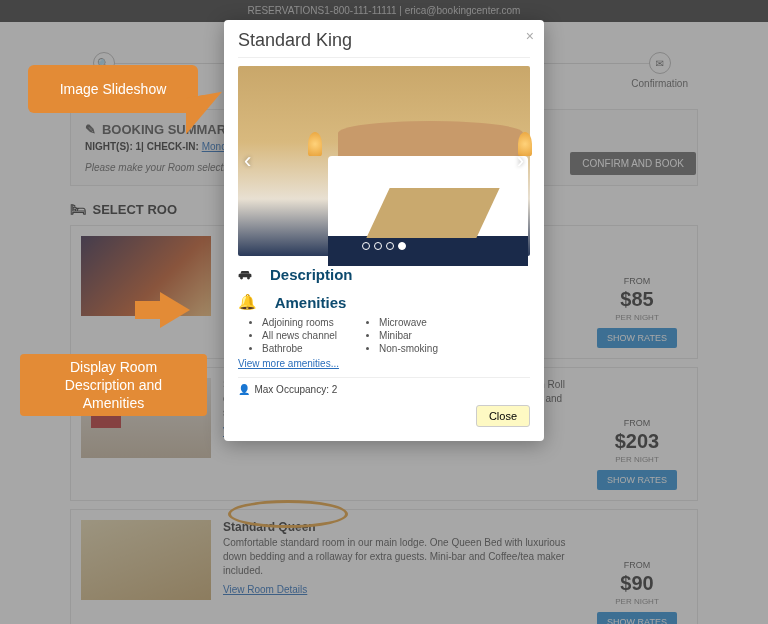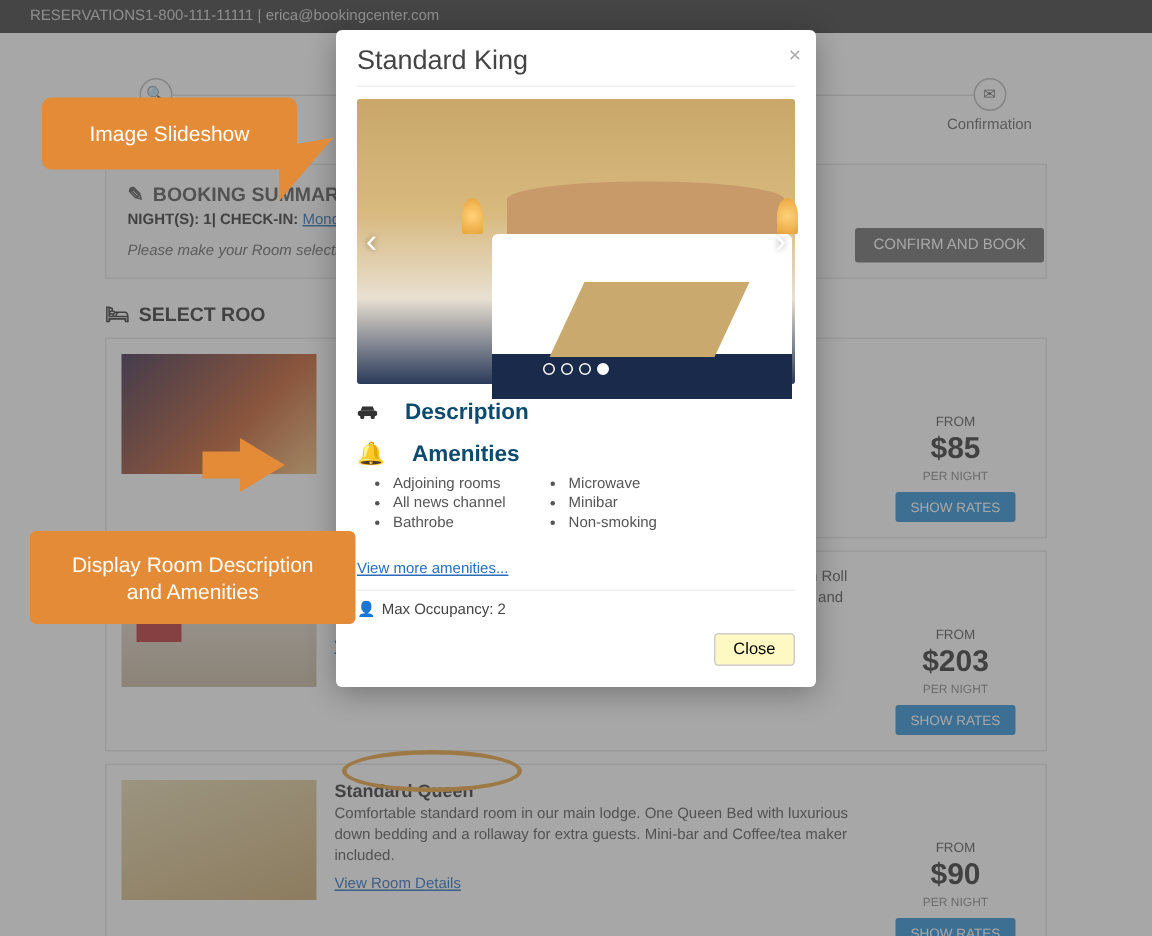--- a/index.html
+++ b/index.html
@@ -1,17 +1,17 @@
 <!DOCTYPE html>
 <html><head>
 <meta charset="utf-8">
 <style>
   * { box-sizing: border-box; margin: 0; padding: 0; }
   body { font-family: Arial, Helvetica, sans-serif; font-size: 12px; color: #333; background: #f5f5f5; width: 768px; height: 624px; overflow: hidden; position: relative; }
-  .topbar { background: #3a3a3a; color: #ccc; height: 22px; line-height: 22px; font-size: 10px; padding: 0 20px; display: flex; justify-content: flex-start; }
+  .topbar { background: #3a3a3a; color: #ccc; height: 22px; line-height: 22px; font-size: 10px; padding: 0 20px; display: flex; justify-content: center; }
   .topbar a { color: #ccc; text-decoration: none; }
   .page { background: #fff; margin: 0; padding: 0 0 40px 0; position: relative; }
   .timeline { display: flex; justify-content: space-between; padding: 30px 80px 10px; position: relative; }
   .timeline::before { content: ""; position: absolute; top: 41px; left: 100px; right: 100px; height: 1px; background: #ddd; }
   .step { text-align: center; font-size: 10px; color: #666; position: relative; z-index: 1; }
   .step-circle { width: 22px; height: 22px; border: 1px solid #bbb; border-radius: 50%; background: #fff; margin: 0 auto 4px; display: flex; align-items: center; justify-content: center; font-size: 10px; }
   .summary { margin: 10px 70px; border: 1px solid #e5e5e5; background: #fafafa; padding: 12px 14px; position: relative; }
   .summary h3 { font-size: 13px; color: #555; font-weight: bold; display: flex; align-items: center; gap: 6px; }
   .summary .line { font-size: 10px; color: #333; margin-top: 4px; }
   .summary .line a { color: #2a6ebb; }
@@ -35,21 +35,21 @@
   .rates-btn { background: #2a8fd6; color: #fff; border: none; padding: 5px 10px; font-size: 9px; border-radius: 2px; cursor: pointer; }
   .ellipse { position: absolute; border: 3px solid #e8a23a; border-radius: 50%; width: 120px; height: 28px; left: 228px; top: 500px; z-index: 5; pointer-events: none; }
 
   
   .scrim { position: absolute; inset: 0; background: rgba(80,80,80,0.5); z-index: 10; }
 
   
   .callout { position: absolute; background: #e38b36; color: #fff; padding: 14px 18px; border-radius: 6px; font-size: 14px; z-index: 30; text-align: center; }
   .callout.c1 { left: 28px; top: 65px; width: 170px; height: 48px; display:flex; align-items:center; justify-content:center; }
   .callout.c1::after { content:""; position:absolute; right:-24px; bottom:-18px; border:18px solid transparent; border-left-color:#e38b36; border-top-color:#e38b36; transform: skewY(-10deg); }
-  .callout.c2 { left: 20px; top: 354px; width: 217px; height: 62px; display:flex; align-items:center; justify-content:center; border-radius:4px; line-height:1.3; }
+  .callout.c2 { left: 20px; top: 354px; width: 187px; height: 62px; display:flex; align-items:center; justify-content:center; border-radius:4px; line-height:1.3; }
   .arrow-right { position:absolute; left:160px; top:292px; z-index:30; width:0; height:0; border-top:18px solid transparent; border-bottom:18px solid transparent; border-left:30px solid #e38b36; }
   .arrow-right::before { content:""; position:absolute; left:-55px; top:-9px; width:30px; height:18px; background:#e38b36; }
 
   
   .modal { position: absolute; left: 224px; top: 20px; width: 320px; background: #fff; border-radius: 4px; box-shadow: 0 4px 20px rgba(0,0,0,0.3); z-index: 20; padding: 10px 14px 14px; }
   .modal-close { position:absolute; right:10px; top:8px; color:#aaa; font-size:14px; cursor:pointer; background:none; border:none; }
   .modal h2 { font-size: 18px; font-weight: normal; color: #444; padding-bottom: 6px; border-bottom: 1px solid #eee; margin-bottom: 8px; }
   .slide { position: relative; height: 190px; background: linear-gradient(180deg,#c9a76a 0%,#d8b97e 40%,#e8e0d2 70%,#2a3a5a 100%); border-radius: 2px; }
   .bed { position:absolute; left:90px; bottom:10px; width:200px; height:90px; background:#fff; border-radius:4px 4px 0 0; }
   .bed::after{content:"";position:absolute;left:0;right:0;bottom:-20px;height:30px;background:#1a2a4a;}
@@ -57,21 +57,21 @@
   .runner{position:absolute;left:140px;bottom:18px;width:110px;height:50px;background:#c9a96e;transform:skewX(-25deg);}
   .lamp{position:absolute;width:14px;height:24px;background:radial-gradient(circle,#ffd27a,#e8a23a);border-radius:50% 50% 10% 10%;bottom:100px;}
   .lamp.l1{left:70px;} .lamp.l2{left:280px;}
   .chev { position:absolute; top:50%; transform:translateY(-50%); color:#fff; font-size:22px; cursor:pointer; text-shadow:0 0 4px rgba(0,0,0,.4); }
   .chev.left{left:6px;} .chev.right{right:6px;}
   .dots { position:absolute; bottom:6px; left:50%; transform:translateX(-50%); display:flex; gap:4px; }
   .dot { width:8px; height:8px; border:1px solid #fff; border-radius:50%; }
   .dot.active { background:#fff; }
   .modal h3 { font-size: 15px; color:#0c4a6e; margin: 10px 0 4px; display:flex; align-items:center; gap:18px; }
   .modal .desc-text { font-size: 10px; color:#555; line-height:1.4; }
-  .amen-cols { display:flex; gap:30px; margin: 4px 0 18px 12px; }
+  .amen-cols { display:flex; gap:30px; margin: 4px 0 2px 12px; }
   .amen-cols ul { list-style: disc; padding-left: 12px; font-size:10px; color:#555; }
   .amen-cols li { margin: 2px 0; }
   .more-link { font-size:10px; }
   .more-link a { color:#2a6ebb; }
   .occ { font-size:10px; color:#444; margin-top:8px; border-top:1px solid #eee; padding-top:6px; display:flex; align-items:center; gap:4px;}
   .modal-footer { text-align:right; margin-top:10px; }
   .close-btn { background:#fef9c3; border:1px solid #ccc; padding:4px 12px; font-size:11px; border-radius:3px; cursor:pointer; }
   .icon-svg { width:14px; height:12px; }
 </style>
 </head>

